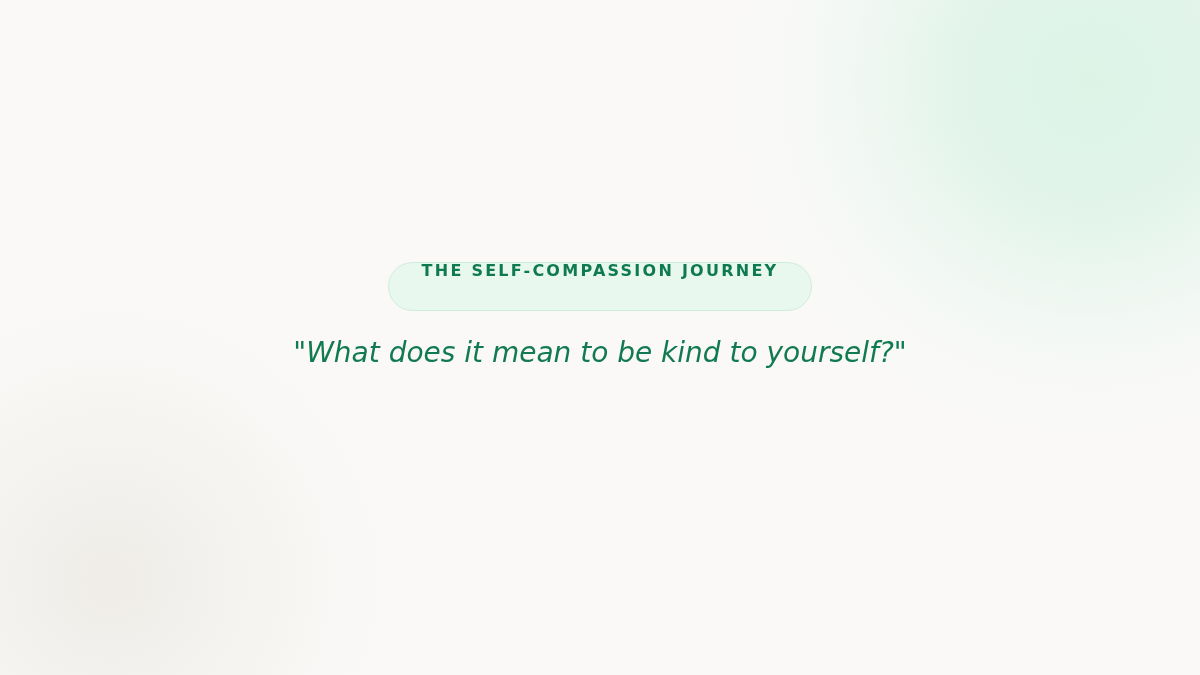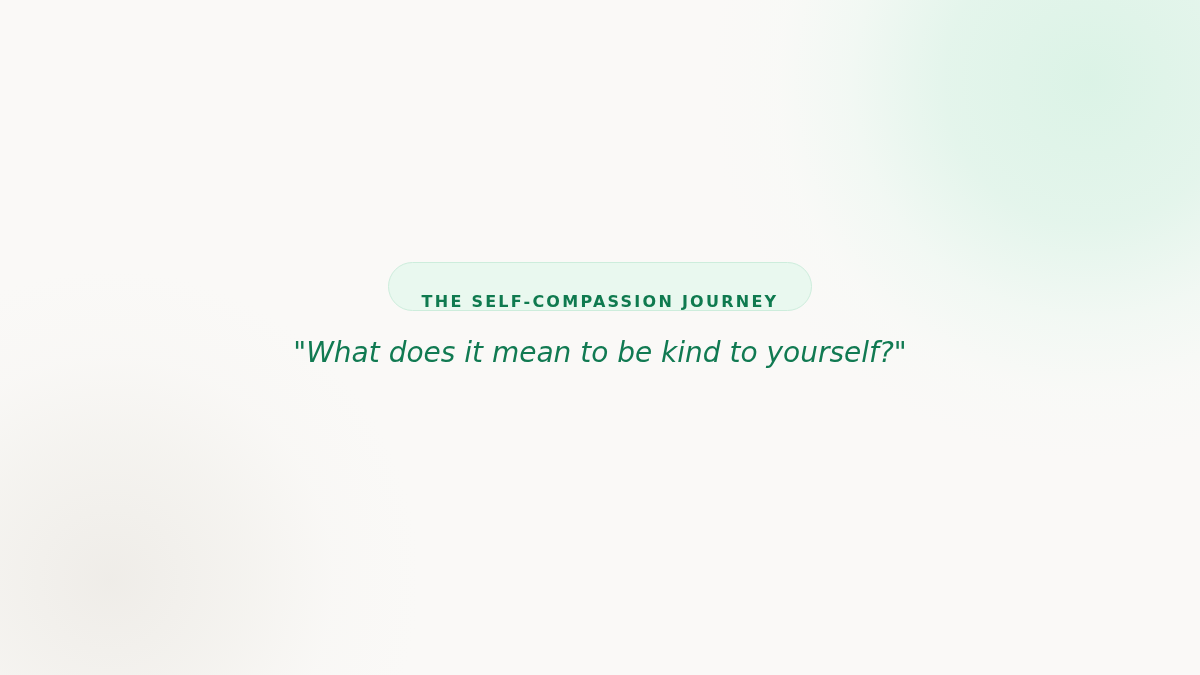--- a/index.html
+++ b/index.html
@@ -64,21 +64,21 @@
     flex-direction: column;
     align-items: center;
     justify-content: center;
     padding-bottom: 42px;
     box-sizing: border-box;
   }
 
   
   .badge {
     display: inline-flex;
-    align-items: flex-end;
+    align-items: flex-start;
     justify-content: center;
     height: 49px;
     padding: 0 33px;
     border: 1px solid #CDEDDC;
     border-radius: 999px;
     background: #E9F8EF;
     box-sizing: border-box;
   }
   .badge-label {
     font-family: "DejaVu Sans", sans-serif;

